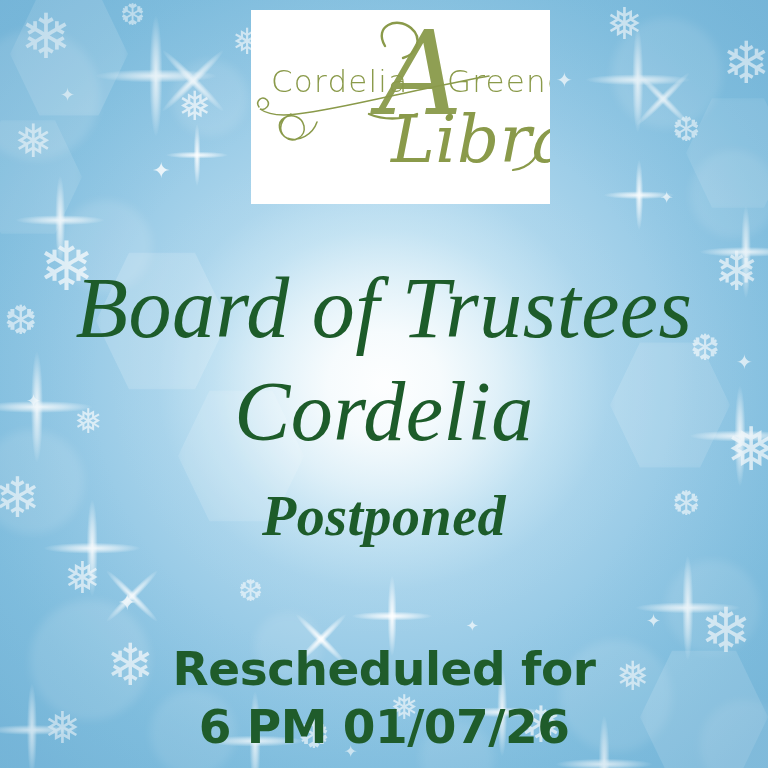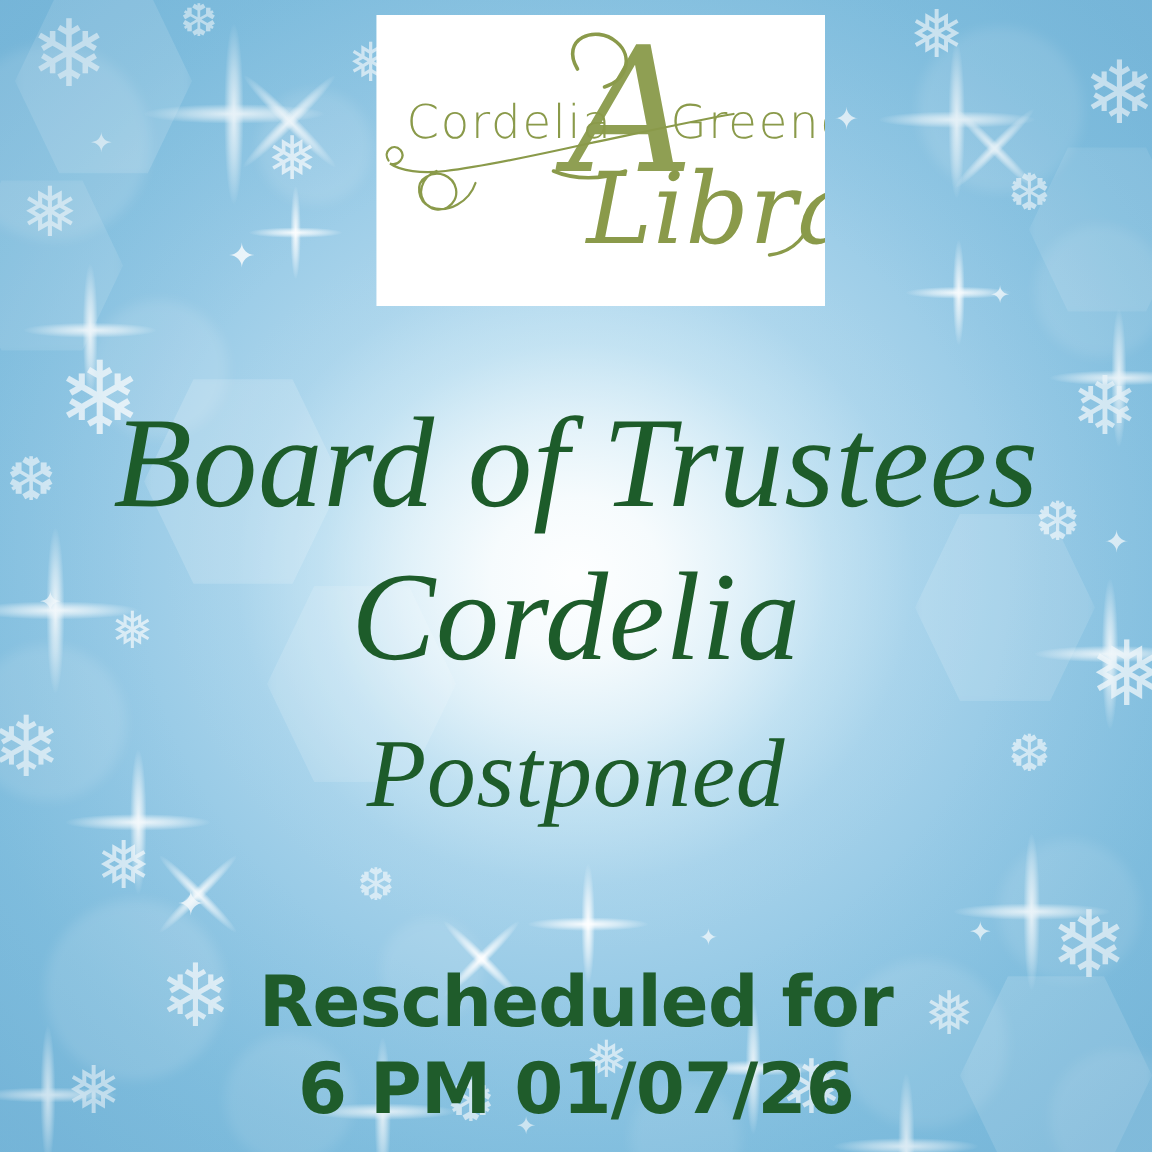--- a/index.html
+++ b/index.html
@@ -100,21 +100,21 @@
     letter-spacing: 0.5px;
   }
   #headline .hl {
     display: block;
     font-size: 84px;
     line-height: 104px;
     white-space: nowrap;
   }
   #headline .hl-1 { font-size: 86px; }
   #headline .hl-2 { font-size: 84px; }
-  #headline .hl-3 { font-size: 65px; }
+  #headline .hl-3 { font-size: 56px; font-weight: bold; }
 
   
   #footer-text {
     position: absolute;
     left: 0;
     top: 626px;
     width: 768px;
     text-align: center;
     font-family: "DejaVu Sans", "Liberation Sans", sans-serif;
     font-weight: 700;

